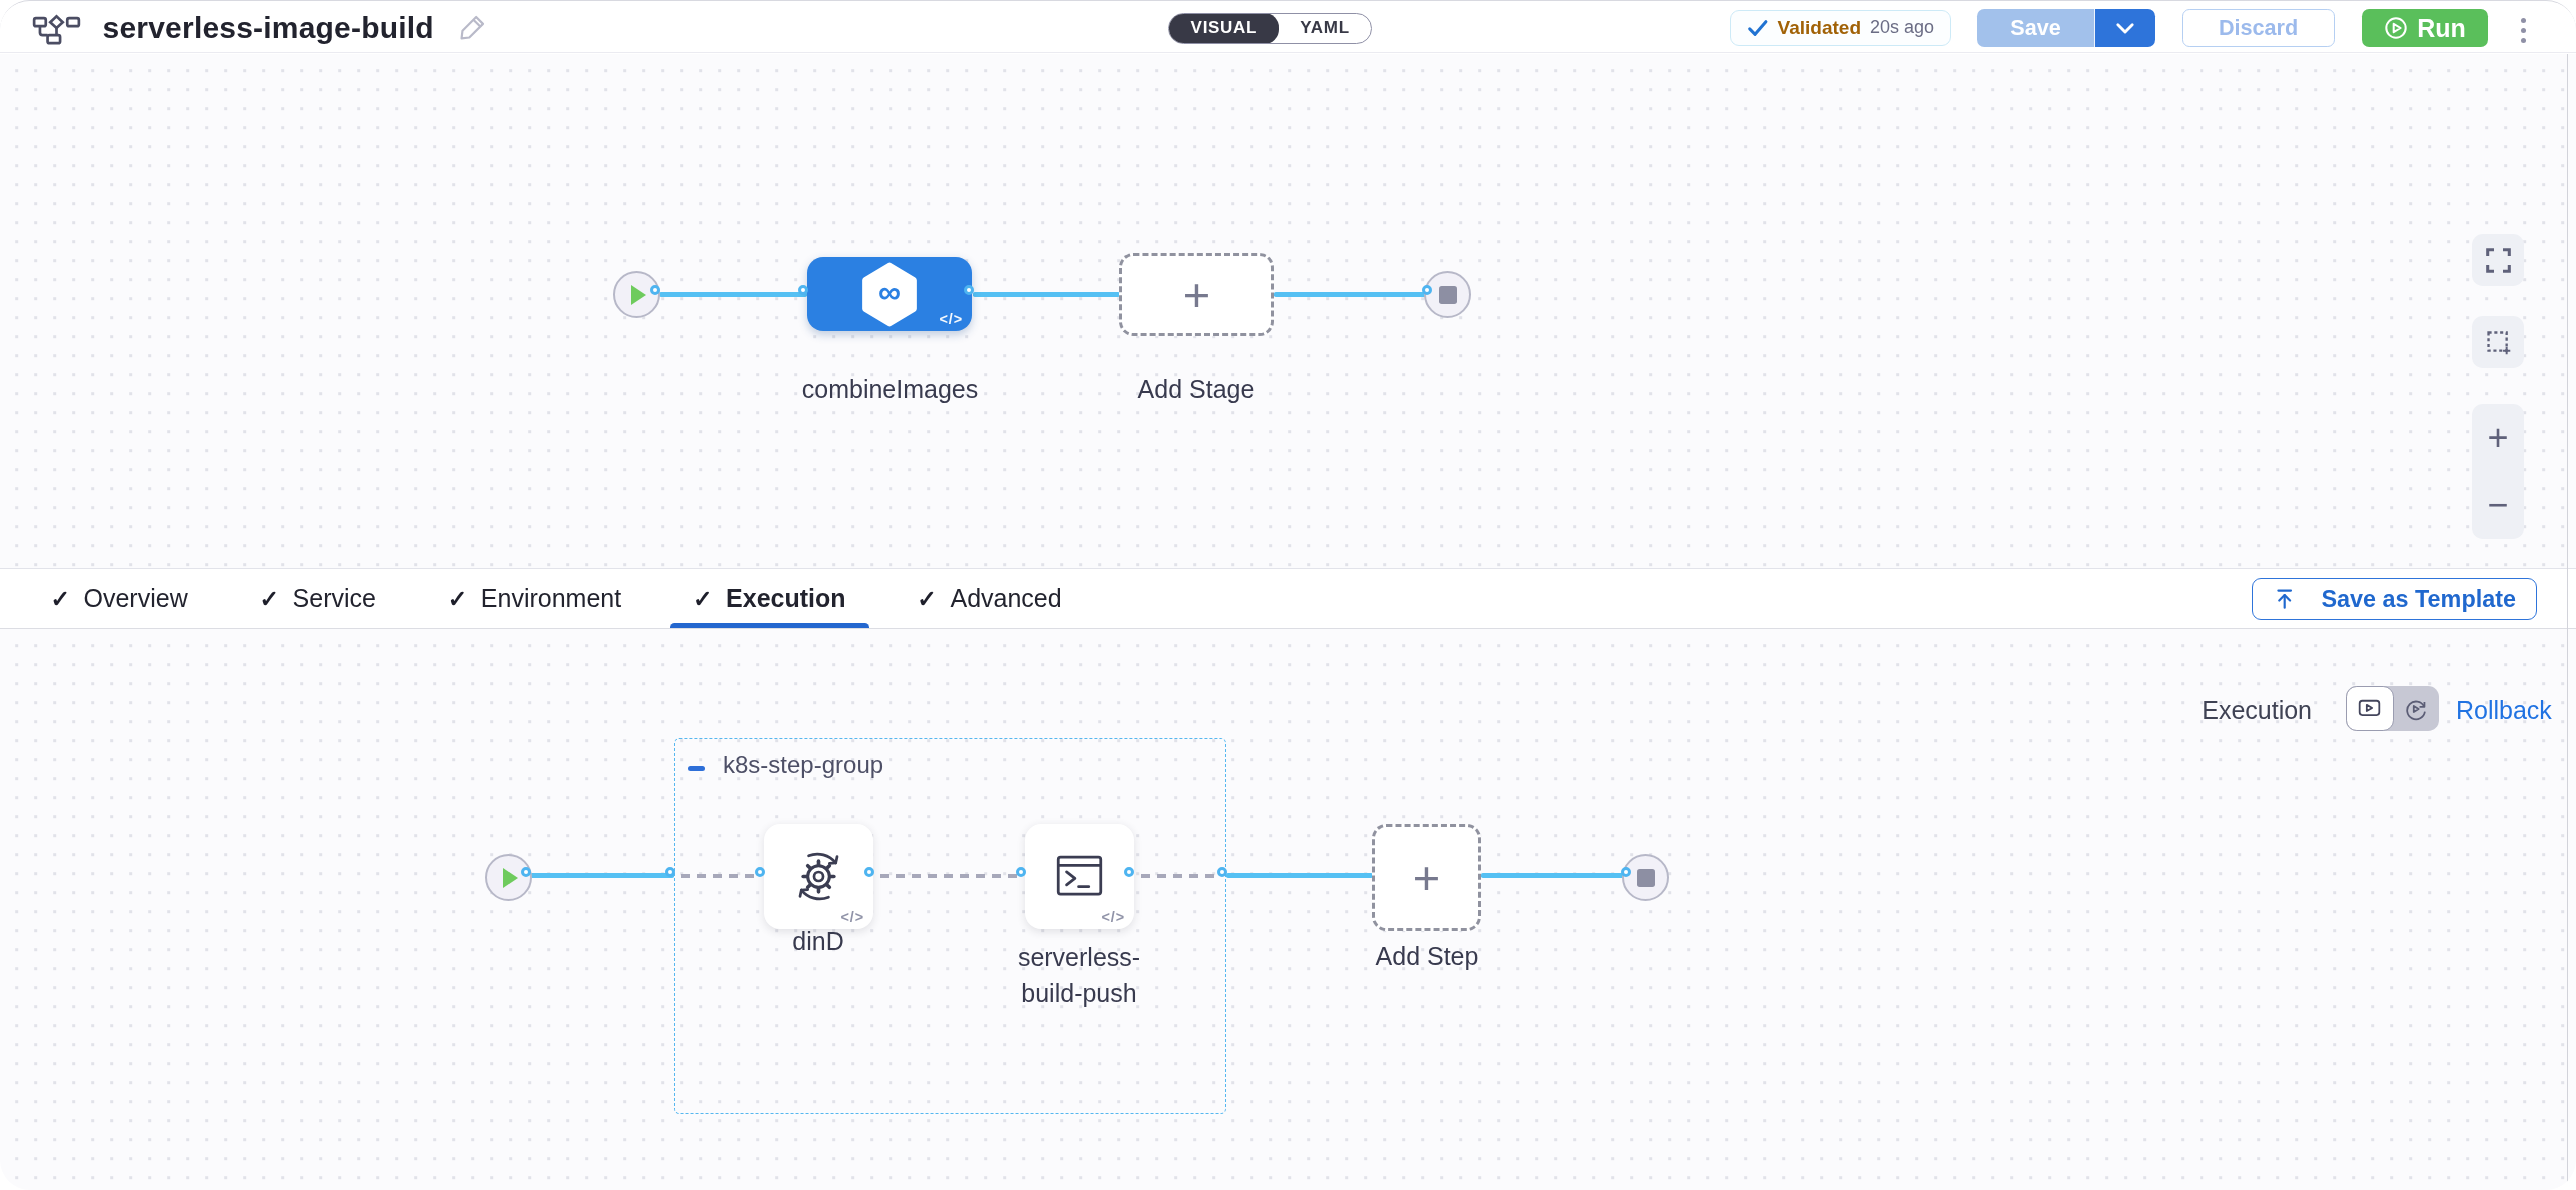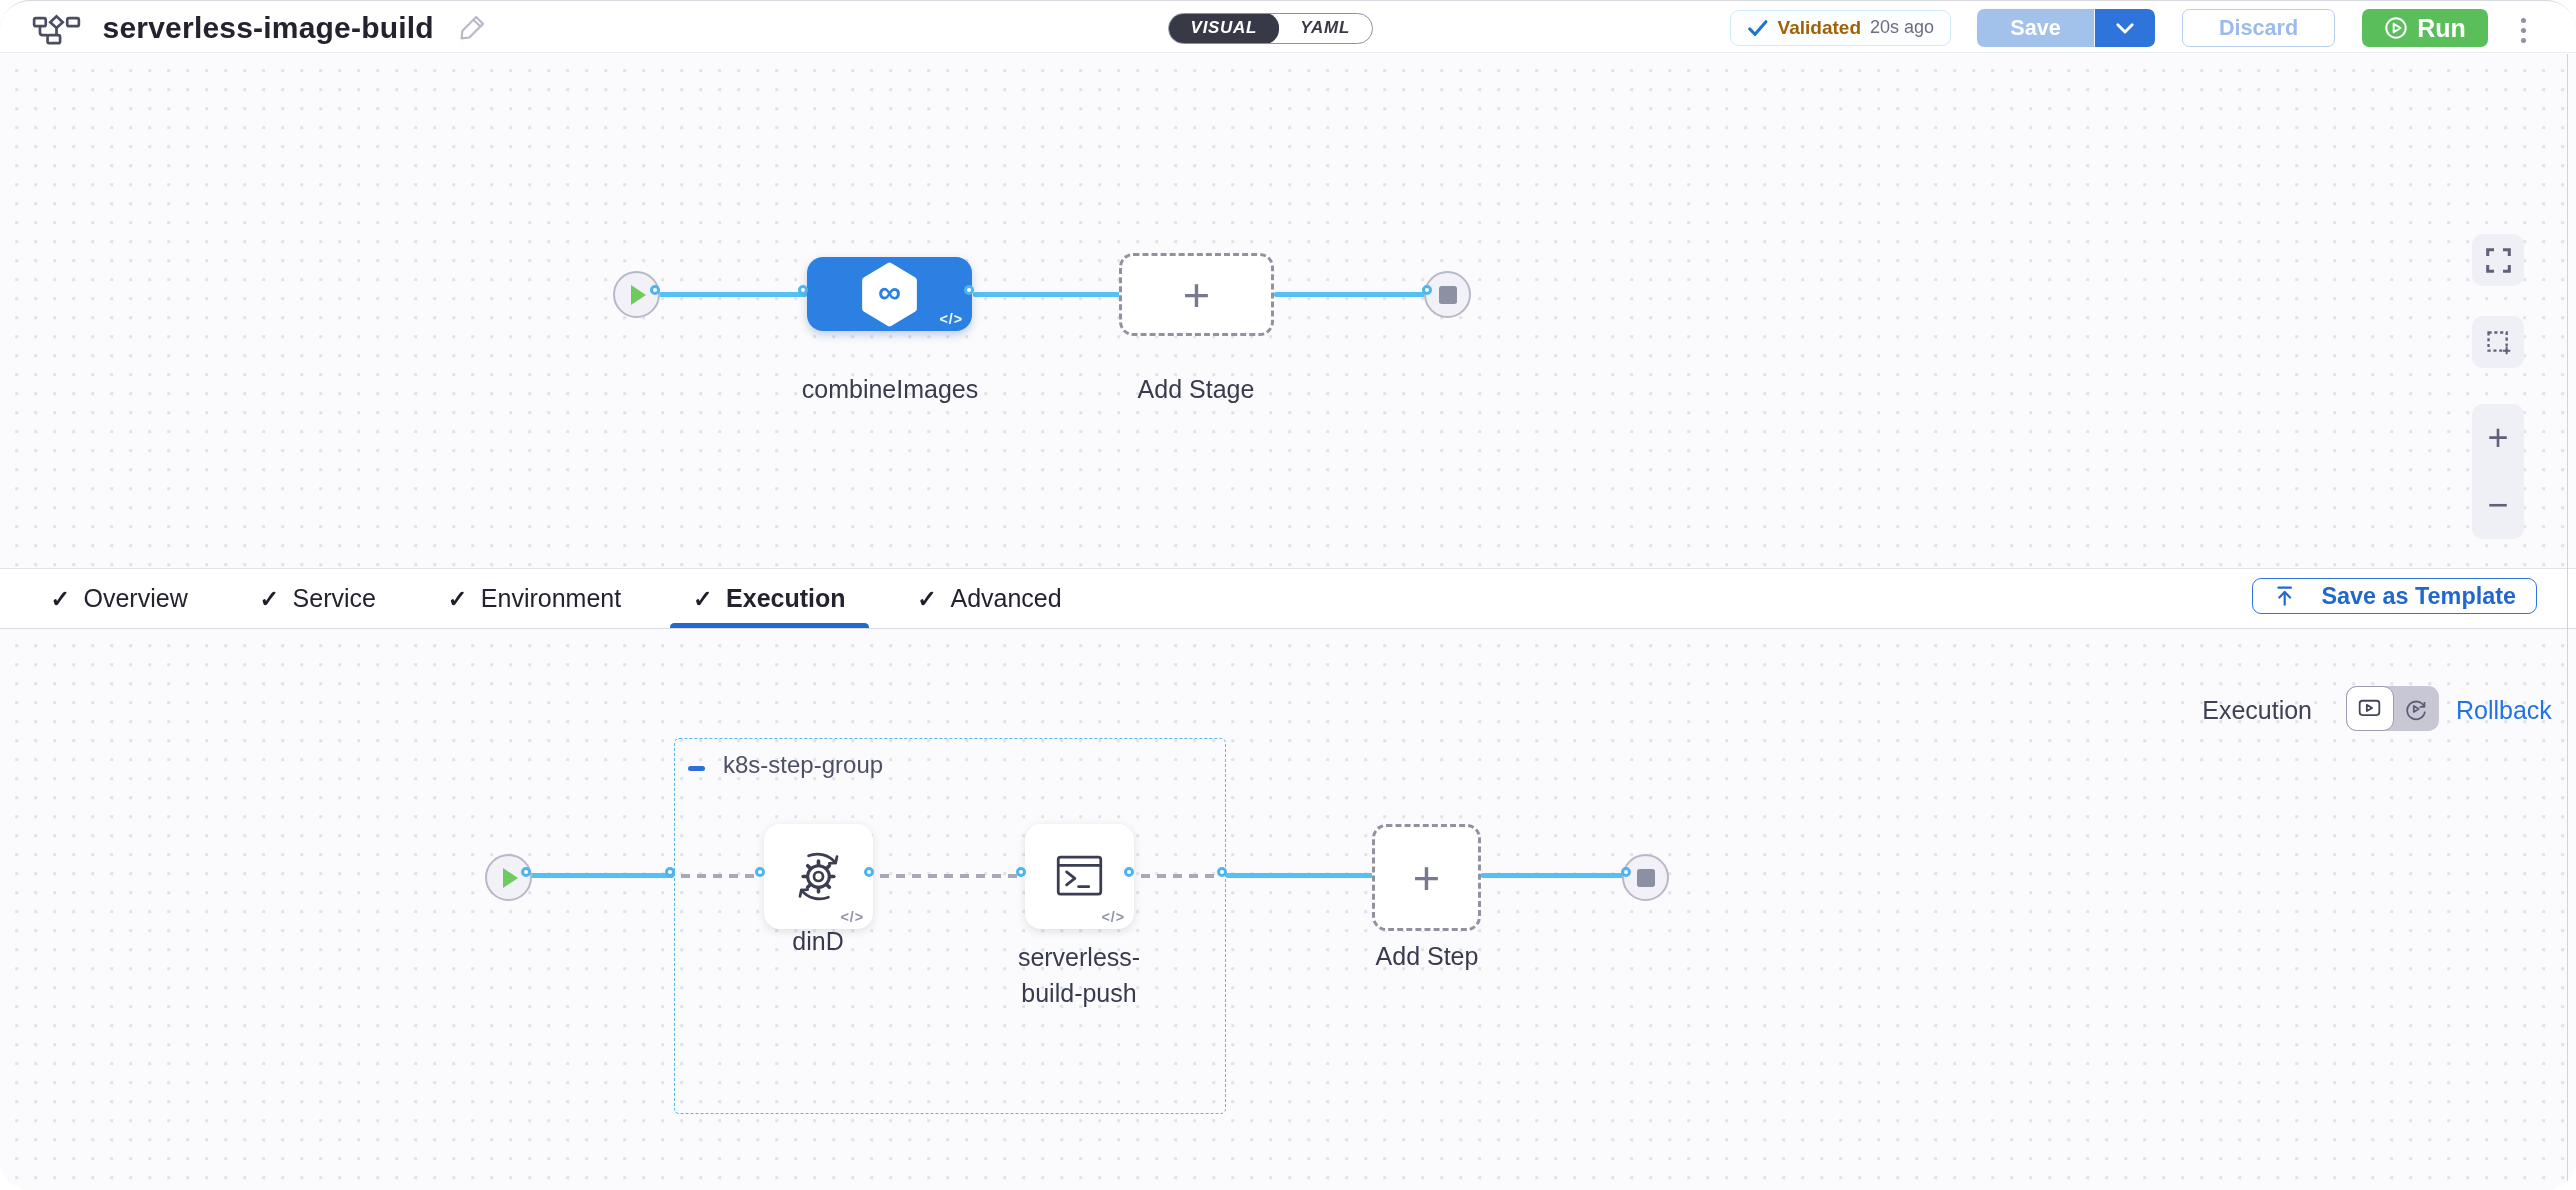--- a/index.html
+++ b/index.html
@@ -6,21 +6,21 @@
   body { margin: 0; background: #fff; font-family: "Liberation Sans", sans-serif; }
   #app { position: relative; width: 2576px; height: 1190px; background: #fff; border-top: 1.8px solid #d8d9e0; overflow: hidden; border-radius: 30px; }
 
   
   .header { position: absolute; top: 1.8px; left: 0; right: 0; height: 50px; background: #fff; border-bottom: 0.9px solid #ebebf1; z-index: 6; }
   .header-left { position: absolute; left: 32px; top: 0; height: 50px; display: flex; align-items: center; }
   .page-title { font-size: 30px; font-weight: bold; color: #22232e; margin-left: 21.6px; letter-spacing: 0.2px; }
   .pencil { margin-left: 23.4px; display: flex; align-items: center; cursor: pointer; }
 
   .mode-toggle { position: absolute; left: 1168px; top: 10px; height: 31px; display: flex; align-items: center; border: 1.3px solid #8f90a6; border-radius: 15.3px; background: #fff; overflow: hidden; }
-  .mode-seg { height: 31px; display: flex; align-items: center; padding: 0 21.6px; font-size: 17px; font-weight: bold; letter-spacing: 0.7px; color: #383946; cursor: pointer; font-style: italic; }
+  .mode-seg { height: 31px; display: flex; align-items: center; padding: 0 21.6px; font-size: 17px; font-weight: bold; letter-spacing: 0.7px; color: #383946; cursor: pointer; }
   .mode-seg.active { background: #383946; color: #fff; border-radius: 14.4px; }
 
   .validated-badge { position: absolute; left: 1730px; top: 7.2px; height: 36px; display: flex; align-items: center; gap: 9px; padding: 0 16px; border: 1.3px solid #cdeaf7; background: #fcfeff; border-radius: 9px; cursor: pointer; }
   .validated-label { font-size: 19px; font-weight: bold; color: #a16207; }
   .validated-time { font-size: 18px; color: #6b6d85; }
 
   .save-group { position: absolute; left: 1977px; top: 6.3px; height: 38px; display: flex; }
   .save-main { width: 117px; background: #a2c1eb; border-radius: 7.2px 0 0 7.2px; color: #fff; font-size: 21.6px; font-weight: 600; display: flex; align-items: center; justify-content: center; cursor: pointer; }
   .save-caret { width: 61px; background: #2e74da; border-radius: 0 7.2px 7.2px 0; display: flex; align-items: center; justify-content: center; border-left: 1.8px solid #eef4fd; cursor: pointer; }
   .discard-btn { position: absolute; left: 2182px; top: 6.3px; height: 38px; width: 153px; background: #fff; border: 1.8px solid #b5cff2; border-radius: 7.2px; color: #9cbaec; font-size: 21.6px; font-weight: 600; display: flex; align-items: center; justify-content: center; cursor: pointer; }
@@ -65,21 +65,21 @@
   .ctl-marquee { top: 262px; height: 52px; }
   .ctl-zoom { position: absolute; left: 2472px; top: 350px; width: 52px; height: 135px; background: #eef0f5; border-radius: 10.8px; display: flex; flex-direction: column; z-index: 3; }
   .ctl-zoom div { flex: 1; display: flex; align-items: center; justify-content: center; font-size: 36px; font-weight: 300; color: #5f617a; cursor: pointer; }
 
   
   .tabbar { position: absolute; top: 568px; left: 0; right: 0; height: 60px; background: #fff; border-bottom: 0.9px solid #dcdde3; display: flex; align-items: stretch; padding-left: 27px; z-index: 5; }
   .tab { position: relative; display: flex; align-items: center; padding: 0 23.4px; margin-right: 25px; font-size: 25px; color: #22232e; cursor: pointer; }
   .tab .tick { font-size: 23.4px; font-weight: bold; color: #1e1f2b; margin-right: 13.5px; }
   .tab.active { font-weight: bold; }
   .tab.active::after { content: ""; position: absolute; left: 0; right: 0; bottom: 0; height: 5.4px; background: #2467cf; border-radius: 4.5px 4.5px 0 0; }
-  .tmpl-btn { position: absolute; right: 39px; top: 9px; height: 36px; display: flex; align-items: center; gap: 25px; padding: 0 20px; border: 1.8px solid #2e74da; border-radius: 9px; background: #fff; color: #2068ce; font-size: 23.4px; font-weight: 600; cursor: pointer; }
+  .tmpl-btn { position: absolute; right: 39px; top: 9px; height: 42px; display: flex; align-items: center; gap: 25px; padding: 0 20px; border: 1.8px solid #2e74da; border-radius: 9px; background: #fff; color: #2068ce; font-size: 23.4px; font-weight: 600; cursor: pointer; }
 
   
   .exec-label { position: absolute; left: 2132px; top: 67px; width: 180px; text-align: right; font-size: 25px; color: #3f4254; z-index: 2; }
   .exec-toggle { position: absolute; left: 2346px; top: 57px; width: 93px; height: 45px; background: #c7c8d4; border-radius: 10.8px; display: flex; z-index: 2; }
   .exec-toggle .seg { flex: 1; display: flex; align-items: center; justify-content: center; cursor: pointer; }
   .exec-toggle .seg.on { background: #fff; border: 1.8px solid #9a9cb0; border-radius: 10.8px; }
   .rollback-link { position: absolute; left: 2456px; top: 67px; font-size: 25px; color: #2173e2; cursor: pointer; z-index: 2; }
 
   .right-edge { position: absolute; right: 8px; top: 53px; bottom: 0; width: 0.9px; background: #d2d3da; z-index: 7; }
 </style>

